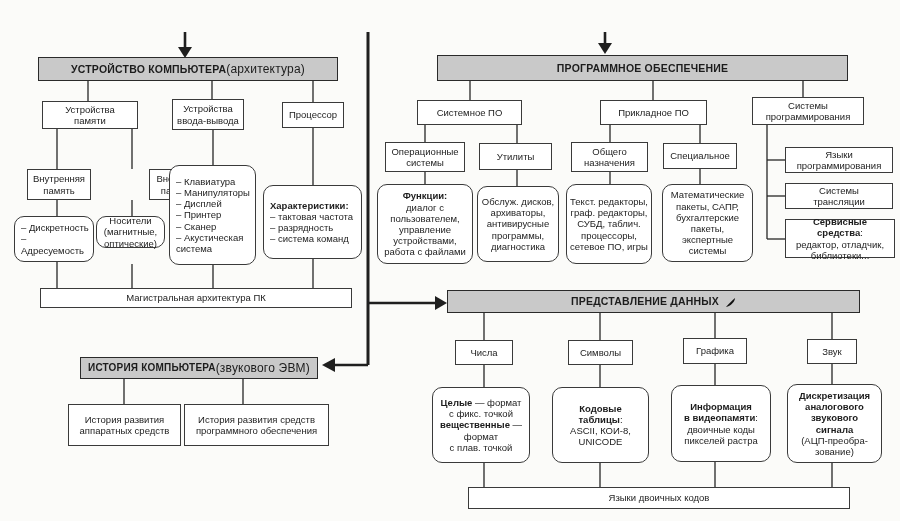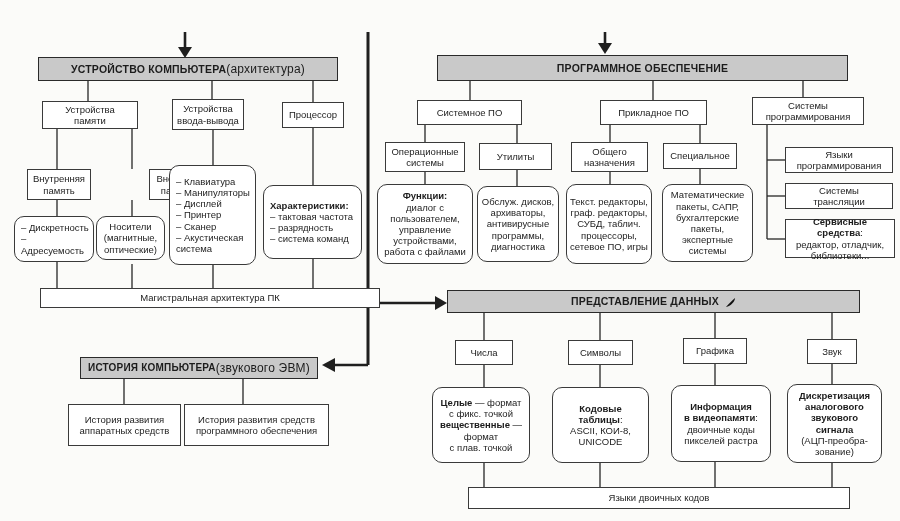--- a/index.html
+++ b/index.html
@@ -110,37 +110,37 @@
 памяти</div>
   <div class="bx" style="left:172px;top:99px;width:72px;height:31px;">Устройства
 ввода-вывода</div>
   <div class="bx" style="left:282px;top:102px;width:62px;height:26px;">Процессор</div>
   <div class="bx thick" style="left:27px;top:169px;width:64px;height:31px;">Внутренняя
 память</div>
   <div class="bx thick" style="left:115px;top:169px;width:55px;height:31px;margin-left:34px;">Внешняя
 память</div>
   <div class="bx rbx leftal" style="left:14px;top:216px;width:80px;height:46px;">– Дискретность
 – Адресуемость</div>
-  <div class="bx rbx" style="left:96px;top:216px;width:69px;height:44px;">Носители
+  <div class="bx rbx" style="left:96px;top:216px;width:69px;height:32px;">Носители
 (магнитные,
 оптические)</div>
   <div class="bx rbx leftal" style="left:169px;top:165px;width:87px;height:100px;">– Клавиатура
 – Манипуляторы
 – Дисплей
 – Принтер
 – Сканер
 – Акустическая
 система</div>
   <div class="bx rbx leftal" style="left:263px;top:185px;width:99px;height:74px;">
     <span class="inner"><span class="b">Характеристики:</span>
 <span>– тактовая частота
 – разрядность
 – система команд</span></span>
   </div>
-  <div class="bx" style="left:40px;top:288px;width:340px;height:20px;">Магистральная архитектура ПК</div>
+  <div class="bx" style="left:40px;top:288px;width:312px;height:20px;">Магистральная архитектура ПК</div>
 
   <div class="bx hdr" style="left:80px;top:357px;width:238px;height:22px;font-size:10px;">
     <span>ИСТОРИЯ КОМПЬЮТЕРА</span>
       <span class="note"> (звукового ЭВМ)</span>
   </div>
   <div class="bx" style="left:68px;top:404px;width:113px;height:42px;">История развития
 аппаратных средств</div>
   <div class="bx" style="left:184px;top:404px;width:145px;height:42px;">История развития средств
 программного обеспечения</div>
 

